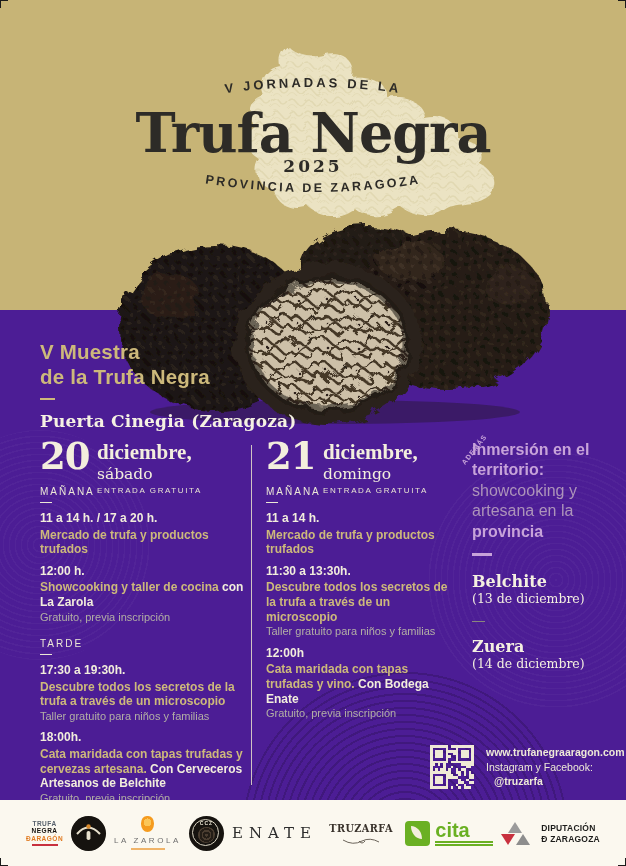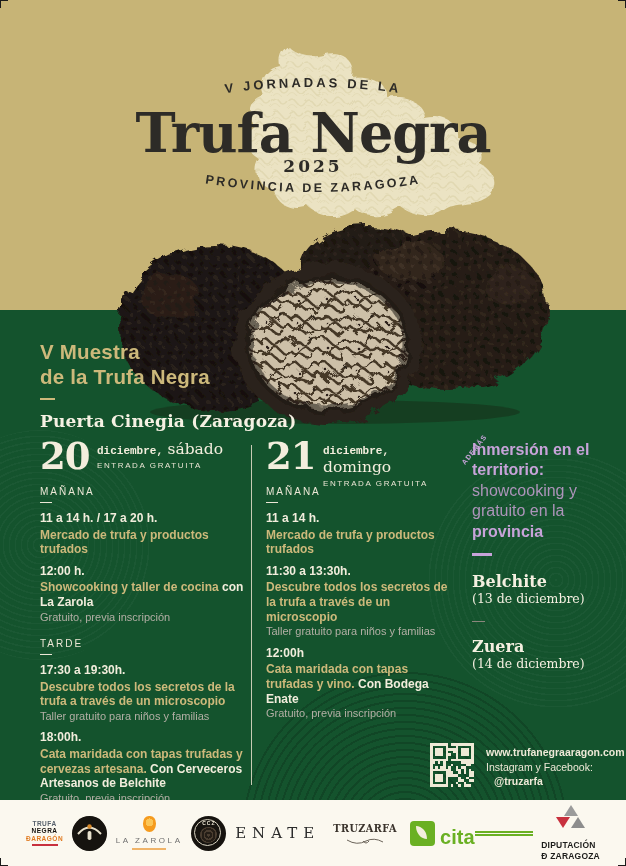--- a/index.html
+++ b/index.html
@@ -5,21 +5,21 @@
   html,body{margin:0;padding:0;}
   body{
     width:626px;height:866px;position:relative;overflow:hidden;
     background:#fbf8ef;
     font-family:"Liberation Sans", sans-serif;
     -webkit-font-smoothing:antialiased;
   }
 
   
   .band-top{position:absolute;left:0;top:0;width:626px;height:310px;background:#c7b476;}
-  .band-dark{position:absolute;left:0;top:310px;width:626px;height:490px;background:#14532d;overflow:hidden;}
+  .band-dark{position:absolute;left:0;top:310px;width:626px;height:490px;background:#4c1d95;overflow:hidden;}
   .band-footer{position:absolute;left:0;top:800px;width:626px;height:66px;background:#fbf8ef;
     display:flex;align-items:center;justify-content:space-between;padding:0 26px;box-sizing:border-box;}
 
   
   .cm{position:absolute;width:7px;height:7px;z-index:40;}
   .cm.tl{left:0;top:0;border-left:1.5px solid #1a1a1a;border-top:1.5px solid #1a1a1a;}
   .cm.tr{right:0;top:0;border-right:1.5px solid #1a1a1a;border-top:1.5px solid #1a1a1a;}
   .cm.bl{left:0;bottom:0;border-left:1.5px solid #1a1a1a;border-bottom:1.5px solid #1a1a1a;}
   .cm.br{right:0;bottom:0;border-right:1.5px solid #1a1a1a;border-bottom:1.5px solid #1a1a1a;}
 
@@ -45,21 +45,21 @@
 
   
   .col{position:absolute;top:130px;z-index:6;}
   #col-day1{left:40px;width:204px;}
   #col-day2{left:266px;width:182px;}
   .divider{position:absolute;left:251px;top:135px;width:1px;height:340px;background:#e7e1cd;opacity:.85;z-index:6;}
 
   .day-head{position:relative;height:42px;}
   .day-num{position:absolute;left:0;top:-6px;font-family:"DejaVu Serif", serif;font-weight:bold;font-size:37px;color:#f3eedd;letter-spacing:-1px;}
   .day-meta{padding-left:57px;padding-top:0;}
-  .day-month{font-family:Liberation Mono, monospace;font-weight:bold;font-size:11px;color:#f3eedd;text-align:right;}
+  .day-month{font-family:Liberation Serif, serif;font-weight:bold;font-size:21px;color:#f3eedd;text-align:right;}
   .day-wd{font-family:"DejaVu Serif", serif;font-size:15.5px;color:#f3eedd;}
   .day-adm{font-size:8px;letter-spacing:1.6px;color:#e9e4d3;margin-top:3px;}
 
   .sec-label{font-size:10px;letter-spacing:2px;color:#ece7d6;margin-top:4px;}
   .sec-label.later{margin-top:14px;}
   .sec-dash{width:12px;border-top:1.5px solid #ece7d6;margin:5px 0 8px 0;}
 
   .item{margin-bottom:7px;}
   .i-time{font-size:12px;font-weight:bold;color:#f2eddc;line-height:1.3;}
   .i-title{font-size:12px;font-weight:bold;color:#cdb97b;line-height:1.22;margin-top:1px;}
@@ -72,21 +72,21 @@
   .t-tag{position:absolute;left:-16px;top:6px;font-size:7px;font-weight:bold;letter-spacing:1px;color:#c7a3d9;transform:rotate(-52deg);}
   .t-bold{font-size:16px;font-weight:bold;color:#c7a3d9;line-height:1.28;}
   .t-light{font-size:16px;color:#ad94ba;line-height:1.28;}
   .t-light .t-lb{font-weight:bold;color:#c7a3d9;}
   .t-dash{width:20px;border-top:3px solid #c7a3d9;margin:11px 0 16px 0;}
   .place-name{font-family:"DejaVu Serif", serif;font-weight:bold;font-size:16px;color:#f4efe0;}
   .place-date{font-family:"DejaVu Serif", serif;font-size:12.5px;color:#f4efe0;}
   .place-dash{width:13px;border-top:1.5px solid #8a867c;margin:15px 0;}
 
   
-  .contact{position:absolute;left:430px;top:433px;display:flex;gap:12px;z-index:6;align-items:flex-start;}
+  .contact{position:absolute;left:430px;top:433px;display:flex;gap:12px;z-index:6;align-items:flex-end;}
   .qr{width:44px;height:44px;display:grid;grid-template-columns:repeat(17,1fr);grid-template-rows:repeat(17,1fr);}
   .qr div.on{background:#efe9d6;}
   .contact-text{font-size:10.5px;line-height:1.4;color:#eee9d7;padding-top:2px;}
   .contact-text .site{font-weight:bold;}
   .contact-text .handle{font-weight:bold;margin-left:8px;}
 
   
   .logo{display:flex;flex-direction:column;align-items:center;justify-content:center;}
   .tna{font-size:6.5px;font-weight:bold;line-height:1.15;letter-spacing:.5px;}
   .tna .l1{color:#56606b;}
@@ -100,24 +100,24 @@
   .zarola .z-sub{width:34px;height:1.5px;background:#f0b469;margin-top:3px;}
   .ccz{position:relative;}
   .ccz .ring{position:absolute;left:3px;top:3px;width:27px;height:27px;border:1px solid #d8d2c0;border-radius:50%;box-sizing:border-box;}
   .ccz .czt{position:absolute;left:0;right:0;top:4px;text-align:center;font-size:5px;font-weight:bold;color:#efe9d6;letter-spacing:1px;}
   .ccz .blob{position:absolute;left:9px;top:11px;width:17px;height:16px;border-radius:50% 45% 55% 50%;background:repeating-radial-gradient(circle at 50% 50%, #4a3d30 0 1.5px, #241d16 1.5px 3.5px);}
   .enate{font-family:"DejaVu Serif", serif;font-size:15px;letter-spacing:6px;color:#2b2b2b;}
   .truzarfa .tz-text{font-family:"DejaVu Serif", serif;font-weight:bold;font-size:11px;letter-spacing:.5px;color:#3a332c;transform:scaleX(.88);}
   .cita{flex-direction:row;gap:5px;align-items:flex-end;}
   .cita .sq{width:25px;height:25px;background:#6ab023;border-radius:4px;position:relative;}
   .cita .sq:before{content:"";position:absolute;left:6px;top:5px;width:11px;height:13px;background:#f3eedd;border-radius:0 100% 0 100%;}
-  .cita .ct-wrap{display:flex;flex-direction:row;align-items:flex-start;}
+  .cita .ct-wrap{display:flex;flex-direction:column;align-items:flex-start;}
   .cita .ct{font-size:20px;font-weight:bold;color:#6ab023;line-height:.85;}
   .cita .bars{width:58px;height:5px;margin-top:2px;background:repeating-linear-gradient(#6ab023 0 2px, transparent 2px 3px);}
-  .dpz{flex-direction:column;gap:12px;}
+  .dpz{flex-direction:row;gap:12px;align-items:flex-end;}
   .dpz .tris{display:flex;flex-direction:column;align-items:center;width:28px;}
   .tri-up{width:0;height:0;border-left:7px solid transparent;border-right:7px solid transparent;border-bottom:11px solid #9b9b9b;}
   .tris .row{display:flex;gap:1px;margin-top:1px;}
   .tri-down{width:0;height:0;border-left:7px solid transparent;border-right:7px solid transparent;border-top:11px solid #c8313e;}
   .tri-up.small{border-bottom-color:#8d8d8d;}
   .dpz .dpz-text{font-size:8.5px;font-weight:bold;color:#1d1d1b;line-height:1.25;letter-spacing:.2px;}
 </style>
 </head>
 <body>
 
@@ -262,21 +262,21 @@
     <div class="item">
       <div class="i-time">12:00h</div>
       <div class="i-title"><span>Cata maridada con tapas trufadas y vino.</span> <span class="strong">Con Bodega Enate</span></div>
       <div class="i-note">Gratuito, previa inscripción</div>
     </div>
   </div>
 
   <div class="col" id="col-extra">
     <div class="t-tag">ADEMÁS</div>
     <div class="t-bold">Inmersión en el territorio:</div>
-    <div class="t-light"><span>showcooking y gratuito en la</span> <span class="t-lb">provincia</span></div>
+    <div class="t-light"><span>showcooking y artesana en la</span> <span class="t-lb">provincia</span></div>
     <div class="t-dash"></div>
 
     <div>
       <div class="place-name">Belchite</div>
       <div class="place-date">(13 de diciembre)</div>
     </div>
     <div class="place-dash"></div>
     <div>
       <div class="place-name">Zuera</div>
       <div class="place-date">(14 de diciembre)</div>

